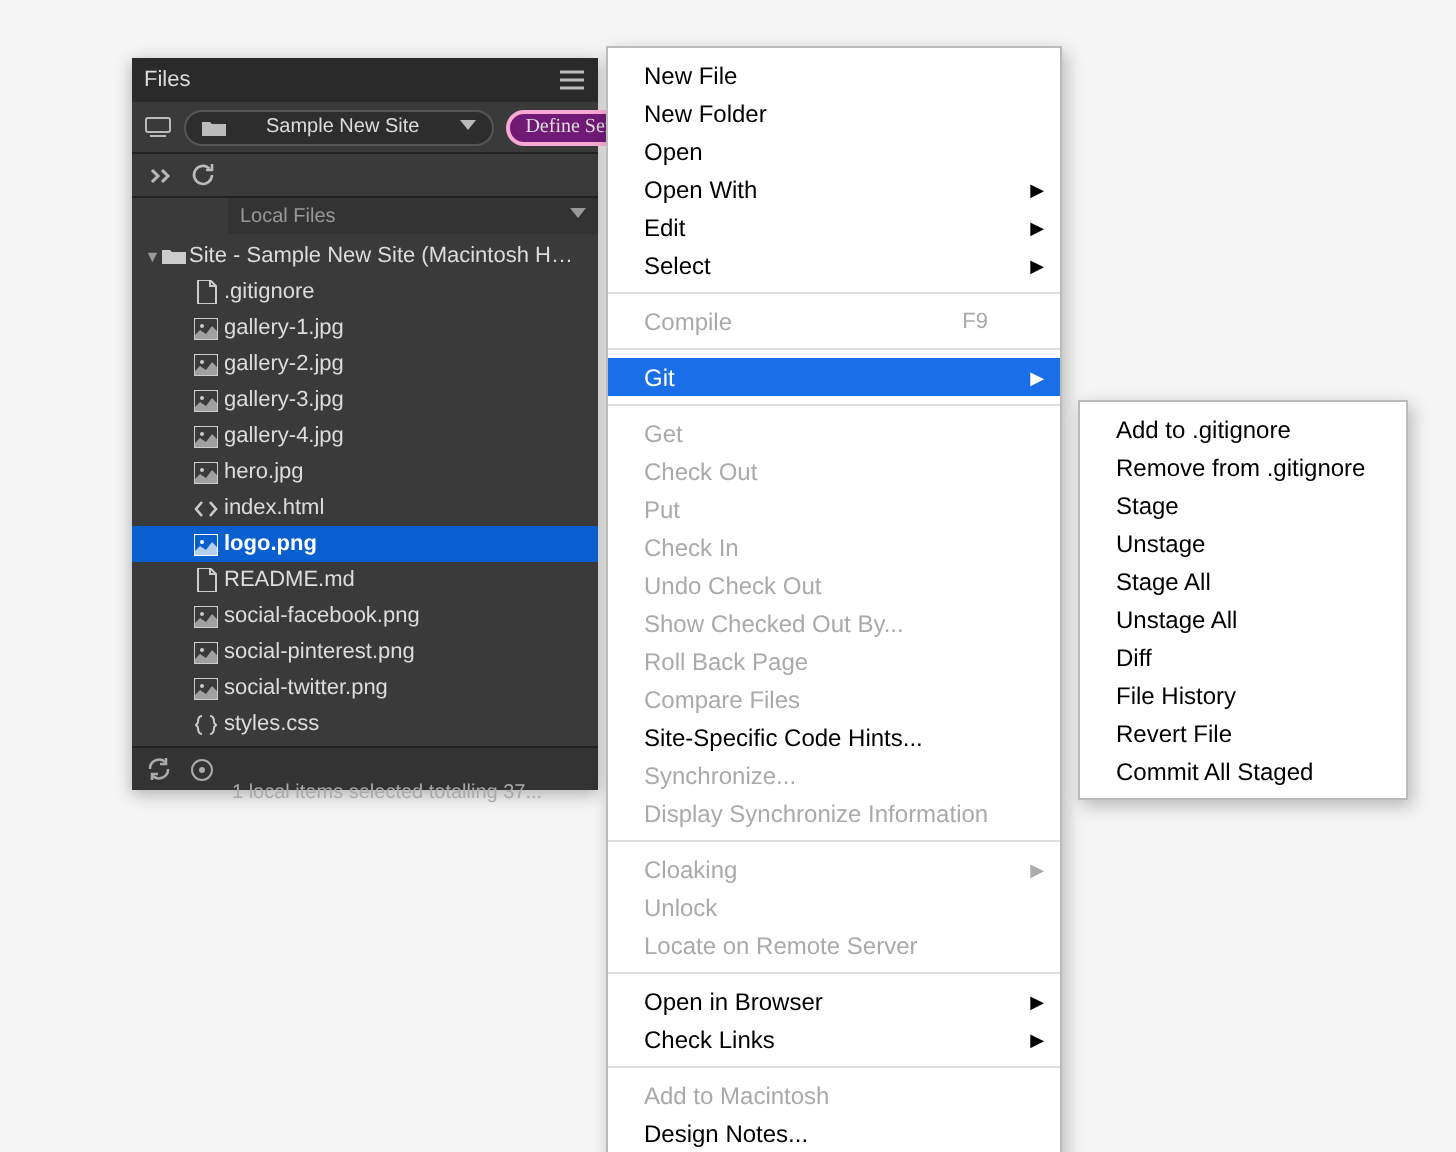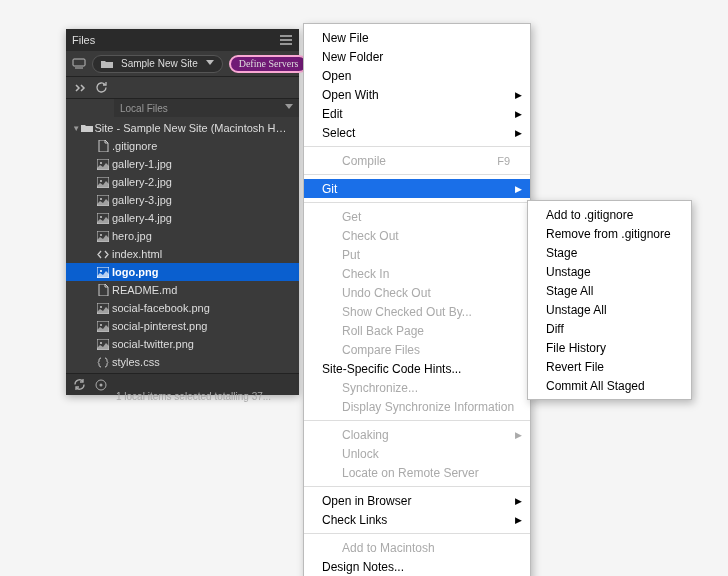--- a/index.html
+++ b/index.html
@@ -6,21 +6,21 @@
 body { width: 728px; height: 576px; background: #f5f5f5; position: relative; overflow: hidden; }
 
 .panel { position: absolute; left: 66px; top: 29px; width: 233px; background: #3a3a3a; color: #ccc; font-size: 11px; box-shadow: 0 2px 8px rgba(0,0,0,0.3); }
 .panel-header { display: flex; align-items: center; height: 22px; background: #2a2a2a; padding: 0 6px; }
 .panel-title { font-size: 11px; color: #ddd; }
 .panel-header .spacer { flex: 1; }
 .panel-menu-icon { width: 14px; height: 14px; cursor: pointer; display:flex; align-items:center; justify-content:center; }
 
 .toolbar-row { display: flex; align-items: center; height: 26px; padding: 0 6px; gap: 6px; border-bottom: 1px solid #222; }
 .ftp-icon { width: 16px; height: 14px; color: #bbb; display:flex; align-items:center; justify-content:center; }
-.site-select { display: flex; align-items: center; gap: 8px; background: #2d2d2d; border: 1px solid #555; border-radius: 10px; height: 18px; padding: 0 8px; flex: 1; }
+.site-select { display: flex; align-items: center; gap: 20px; background: #2d2d2d; border: 1px solid #555; border-radius: 10px; height: 18px; padding: 0 8px; flex: 1; }
 .site-select .folder-icon { width: 12px; height: 10px; color: #bbb; }
 .site-select .label { font-size: 10px; color: #ddd; white-space: nowrap; overflow: hidden; text-overflow: ellipsis; flex:1;}
 .site-select .chevron { width: 8px; height: 8px; color: #bbb; }
 .define-btn { background: #701a75; border: 2px solid #f9a8d4; border-radius: 10px; height: 18px; padding: 0 8px; font-size: 10px; color: #ddd; white-space: nowrap; font-family: Liberation Serif, serif; }
 
 .toolbar-row2 { display: flex; align-items: center; height: 22px; padding: 0 6px; gap: 8px; border-bottom: 1px solid #222; }
 .tool-icon { width: 14px; height: 14px; color: #bbb; display:flex; align-items:center; justify-content:center; }
 
 .section-header { height: 18px; display: flex; align-items: center; padding: 0 6px; background: #333; font-size: 10px; color: #999; margin-left: 48px; }
 .section-header .chevron { width: 8px; height: 8px; margin-left: auto; color: #999; }
@@ -32,25 +32,25 @@
 .tree-row .file-icon { width: 14px; display: inline-flex; justify-content: center; color: #ccc; }
 .tree-row .name { font-size: 11px; color: #ddd; margin-left: 2px; overflow:hidden; text-overflow:ellipsis; }
 .tree-row.selected { background: #0a5fcf; }
 .tree-row.selected .name, .tree-row.selected .file-icon { color: #fff; font-weight: bold; }
 
 .statusbar { display: flex; align-items: center; height: 22px; padding: 0 6px; gap: 8px; border-top: 1px solid #222; background: #333; font-size: 10px; color: #aaa; }
 .statusbar .status-text { flex: 1; white-space:nowrap; overflow:hidden; text-overflow:ellipsis;margin-top:24px; }
 
 .context-menu { position: absolute; background: #fff; border: 1px solid #bbb; box-shadow: 2px 3px 8px rgba(0,0,0,0.25); font-size: 12px; color: #000; padding: 4px 0; }
 .cm-main { left: 303px; top: 23px; width: 228px; }
-.cm-sub { left: 527px; top: 200px; width: 165px; }
-.cm-item { display: flex; align-items: center; height: 19px; padding: 0 20px 0 18px; position: relative; }
+.cm-sub { left: 539px; top: 200px; width: 165px; }
+.cm-item { display: flex; align-items: center; height: 19px; padding: 0 36px 0 18px; position: relative; }
 .cm-item .label { flex: 1; white-space: nowrap; }
 .cm-item .shortcut { color: #888; font-size: 11px; text-align: right; }
-.cm-item.disabled .label, .cm-item.disabled .shortcut { color: #aaa; margin-left: 20px; }
+.cm-item.disabled .label, .cm-item.disabled .shortcut { color: #aaa; }
 .cm-item.highlighted { background: #1a6fe8; color: #fff; }
 .cm-item .submenu-arrow { position: absolute; right: 8px; font-size: 9px; }
 .cm-item.disabled .submenu-arrow { color: #aaa; }
 .cm-sep { height: 1px; background: #ddd; margin: 4px 0; }
 
 svg { display: block; }
 </style>
 </head>
 <body>
 

